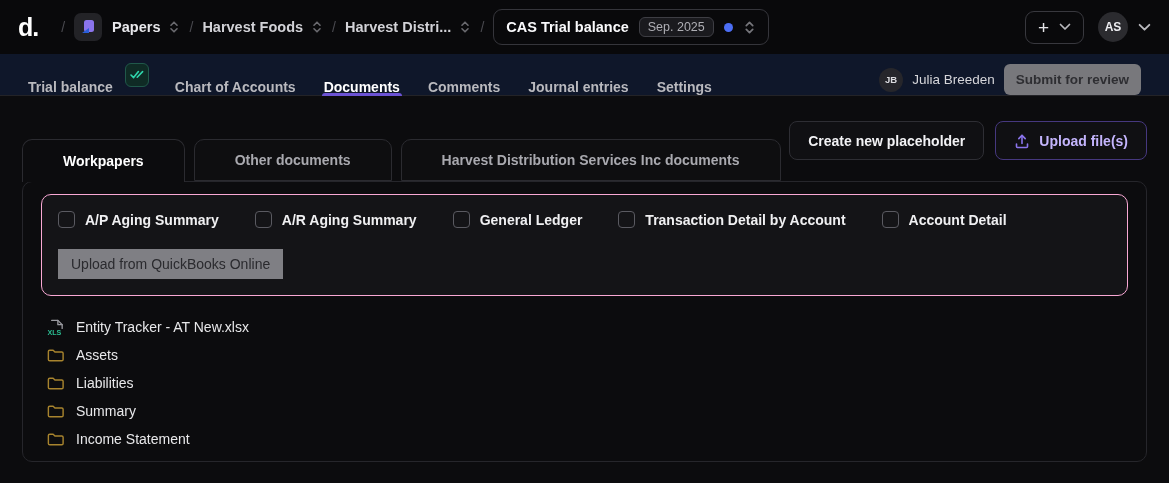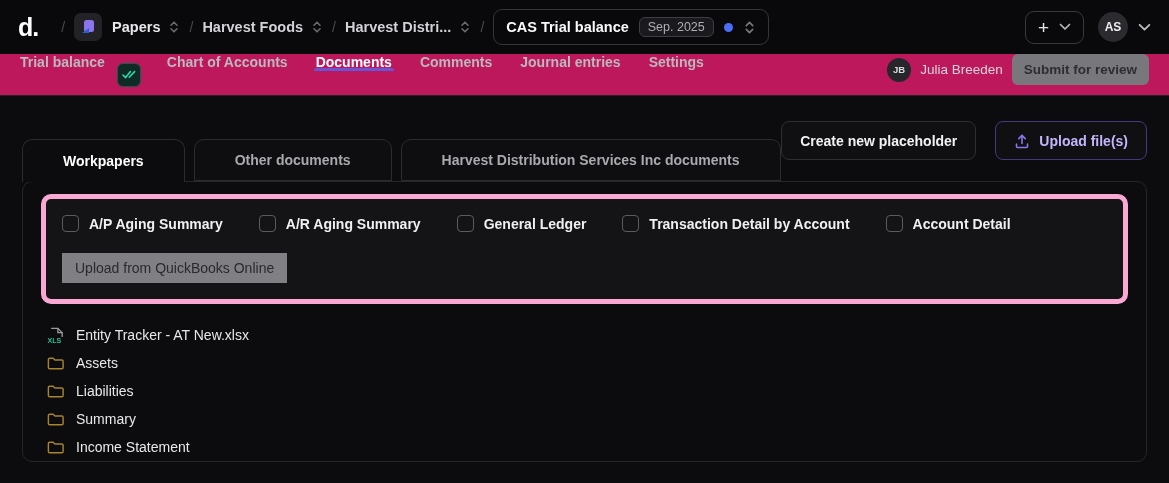--- a/index.html
+++ b/index.html
@@ -23,21 +23,21 @@
   .blue-dot { width:9px; height:9px; border-radius:50%; background:#4c6ef5; }
   .top-right { margin-left:auto; display:flex; align-items:center; }
   .add-btn { display:flex; align-items:center; gap:10px; border:1px solid #38383e; background:none;
     border-radius:9px; padding:6px 12px; cursor:pointer; color:#d6d6da; }
   .add-btn .plus { font-size:19px; font-weight:400; line-height:1; color:#e4e4e8; }
   .avatar-lg { width:30px; height:30px; border-radius:50%; background:#2b2b2f; color:#ececf0;
     font-size:12px; font-weight:700; display:flex; align-items:center; justify-content:center; margin-left:14px; cursor:pointer; }
   .acct-chev { margin-left:10px; cursor:pointer; }
 
   
-  .navbar { height:42px; display:flex; align-items:flex-start; padding:0 20px; border-bottom:1px solid #232327; background:#be185d; }
+  .navbar { height:42px; display:flex; align-items:flex-end; padding:0 28px; border-bottom:1px solid #232327; background:#0f172a; }
   .nav-item { display:flex; align-items:center; padding:0 14px; color:#b9b9be; font-size:14px;
     font-weight:600; cursor:pointer; position:relative; }
   .nav-item.first { padding-left:0; }
   .nav-item.active { color:#ffffff; font-weight:700; }
   .nav-item.active::after { content:""; position:absolute; left:12px; right:12px; bottom:-1px;
     height:3px; border-radius:3px 3px 0 0; background:#6c53d4; }
   .check-badge { width:24px; height:24px; border-radius:6px; background:#0f2b25; border:1px solid #20584a;
     display:flex; align-items:center; justify-content:center; align-self:center; margin:0 12px 0 -2px; cursor:pointer; }
   .nav-right { margin-left:auto; display:flex; align-items:center; gap:9px; }
   .avatar-sm { width:24px; height:24px; border-radius:50%; background:#26262b; color:#dcdce0;
@@ -46,28 +46,28 @@
   .submit-btn { background:#78787c; color:#2e2e32; border:none; border-radius:6px; font-family:inherit;
     font-size:13.5px; font-weight:600; padding:8px 12px; cursor:pointer; }
 
   
   .main { padding:0 22px; }
   .doc-header { margin-top:25px; height:60px; display:flex; justify-content:space-between; }
   .doc-tabs { display:flex; align-self:flex-end; gap:9px; }
   .doc-tab { height:42px; display:flex; align-items:center; padding:12px 40px; border:1px solid #2b2b30;
     border-radius:10px 10px 0 0; color:#a9a9af; font-size:14px; font-weight:700; cursor:pointer; background:#0e0e10; }
   .doc-tab.active { color:#ffffff; border-bottom:none; height:43px; margin-bottom:-1px; z-index:2; position:relative; background:#0c0c0e; }
-  .doc-actions { display:flex; gap:19px; align-self:flex-start; }
+  .doc-actions { display:flex; gap:11px; align-self:flex-start; }
   .btn-ghost { display:flex; align-items:center; gap:9px; height:39px; padding:0 18px; border-radius:8px;
     border:1px solid #2e2e34; background:#101013; color:#f2f2f5; font-family:inherit; font-size:14px; font-weight:700; cursor:pointer; }
   .btn-upload { border-color:#46387f; color:#c4b5fd; }
 
   .panel { border:1px solid #26262b; border-radius:10px; height:281px; padding:12px 18px 18px; position:relative; z-index:1; background:#0c0c0e; }
 
-  .qb-card { border:5px solid #f9a8d4; background:#141417; border-radius:10px; padding:16px; }
+  .qb-card { border:1px solid #f9a8d4; background:#141417; border-radius:10px; padding:16px; }
   .qb-options { display:flex; align-items:center; gap:36px; }
   .qb-option { display:flex; align-items:center; gap:10px; cursor:pointer; }
   .checkbox { width:17px; height:17px; border:1.5px solid #5a5a61; border-radius:4px; background:transparent; flex:none; }
   .qb-option .lbl { color:#f0f0f2; font-size:14px; font-weight:700; white-space:nowrap; }
   .qb-upload-btn { margin-top:21px; background:#7f7f84; color:#2a2a2e; border:none; border-radius:0;
     font-family:inherit; font-size:14px; font-weight:500; padding:7px 13px; cursor:pointer; display:block; }
 
   .file-list { margin-top:17px; }
   .file-row { display:flex; align-items:center; gap:11px; height:28px; cursor:pointer; padding-left:4px; }
   .file-row .fname { color:#e8e8ea; font-size:14px; font-weight:400; }

